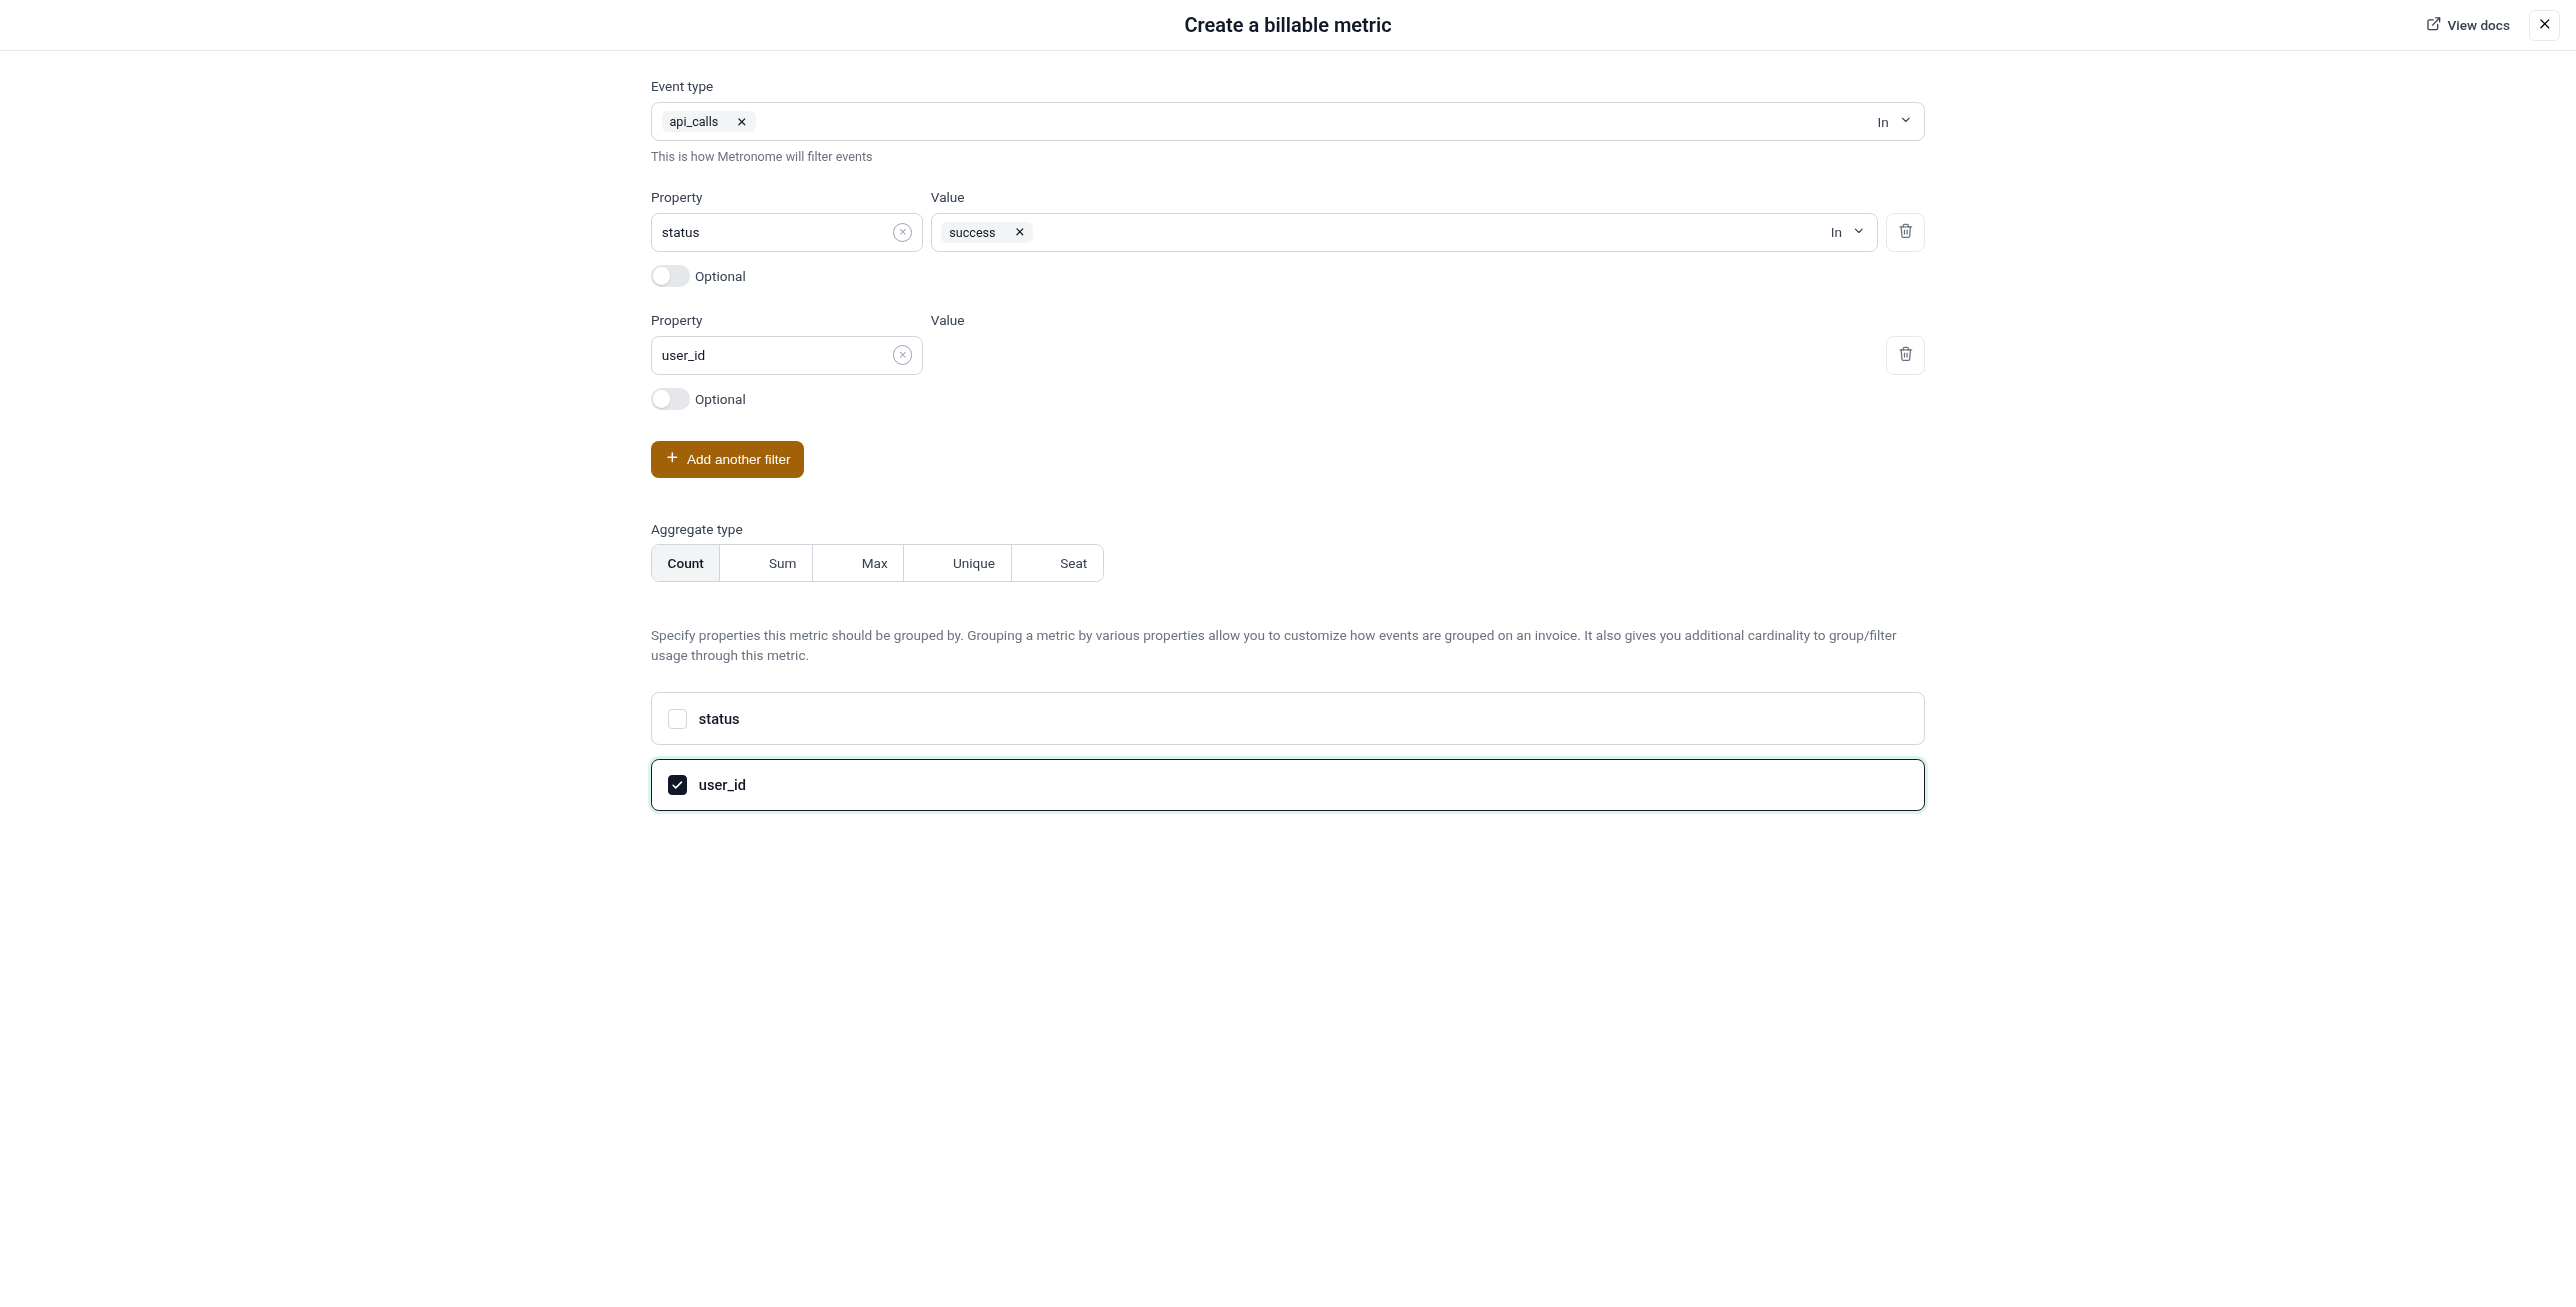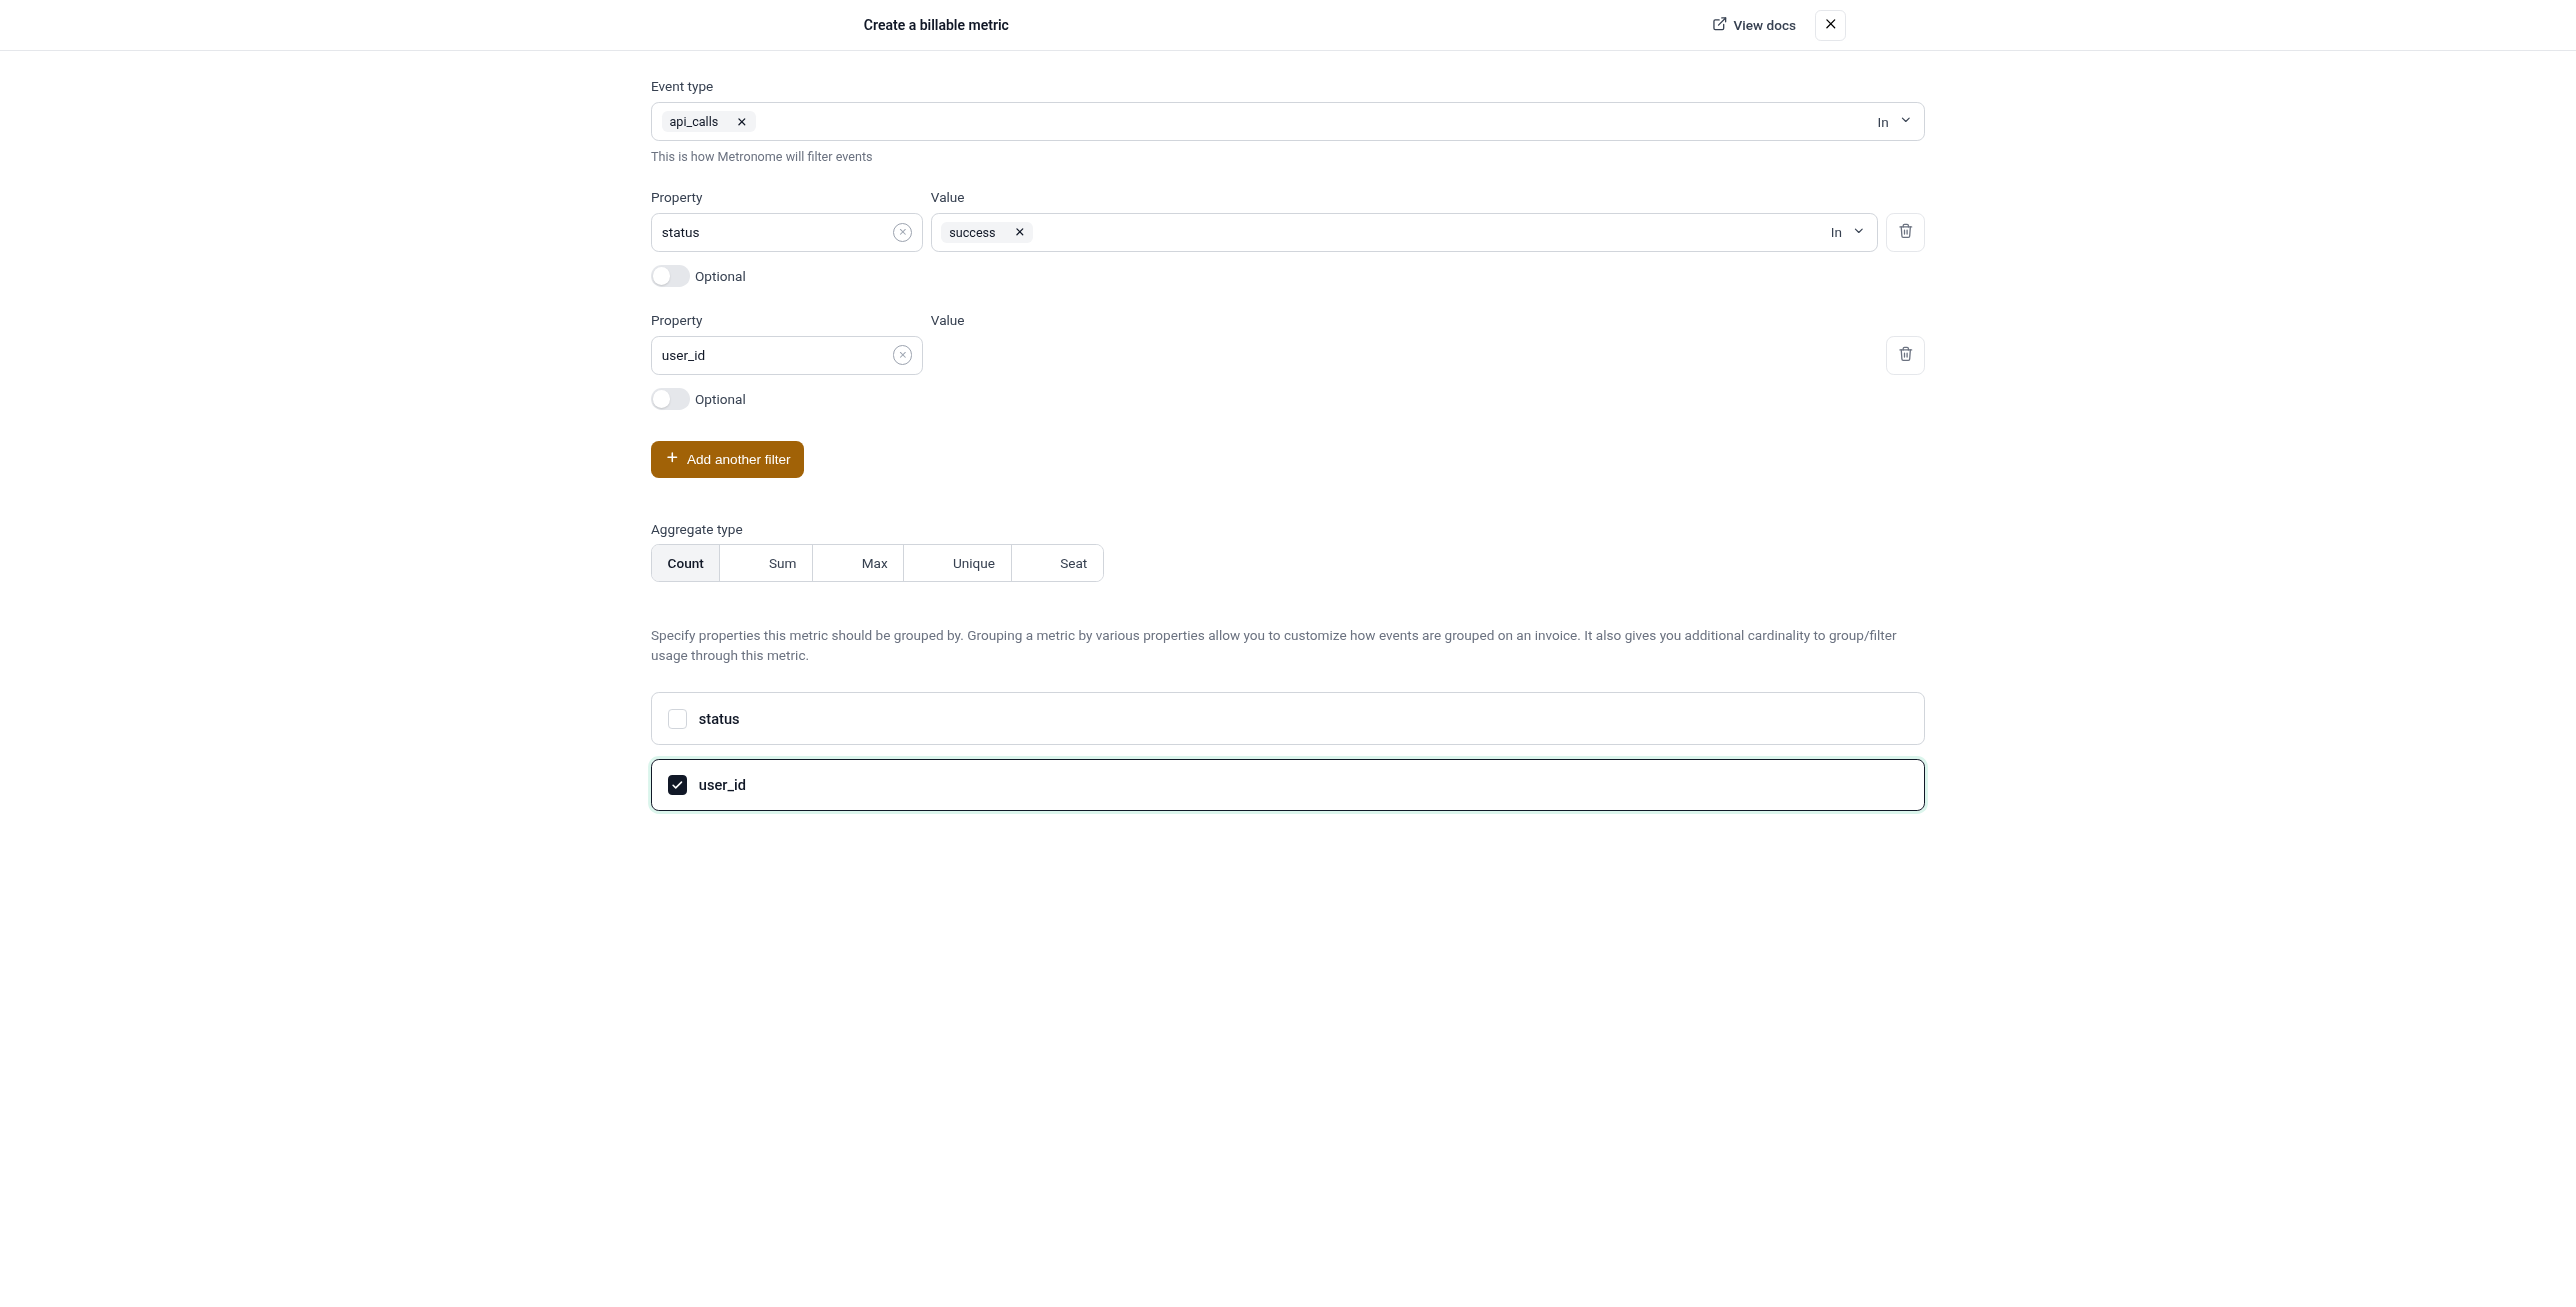--- a/index.html
+++ b/index.html
@@ -18,28 +18,29 @@
       align-items: center;
       justify-content: space-between;
       padding: 9.7px 15.6px;
       border-bottom: 1px solid #e5e7eb;
     }
     .header-left {
       flex: 1;
     }
     .header-title {
       flex: 1;
+      text-align: center;
       font-weight: 600;
-      font-size: 14px;
+      font-size: 20px;
     }
     .header-right {
       flex: 1;
       display: flex;
       align-items: center;
-      justify-content: flex-start;
+      justify-content: flex-end;
       gap: 19.5px;
     }
     .view-docs {
       display: flex;
       align-items: center;
       gap: 5.8px;
       color: #374151;
       font-weight: 500;
       cursor: pointer;
     }

